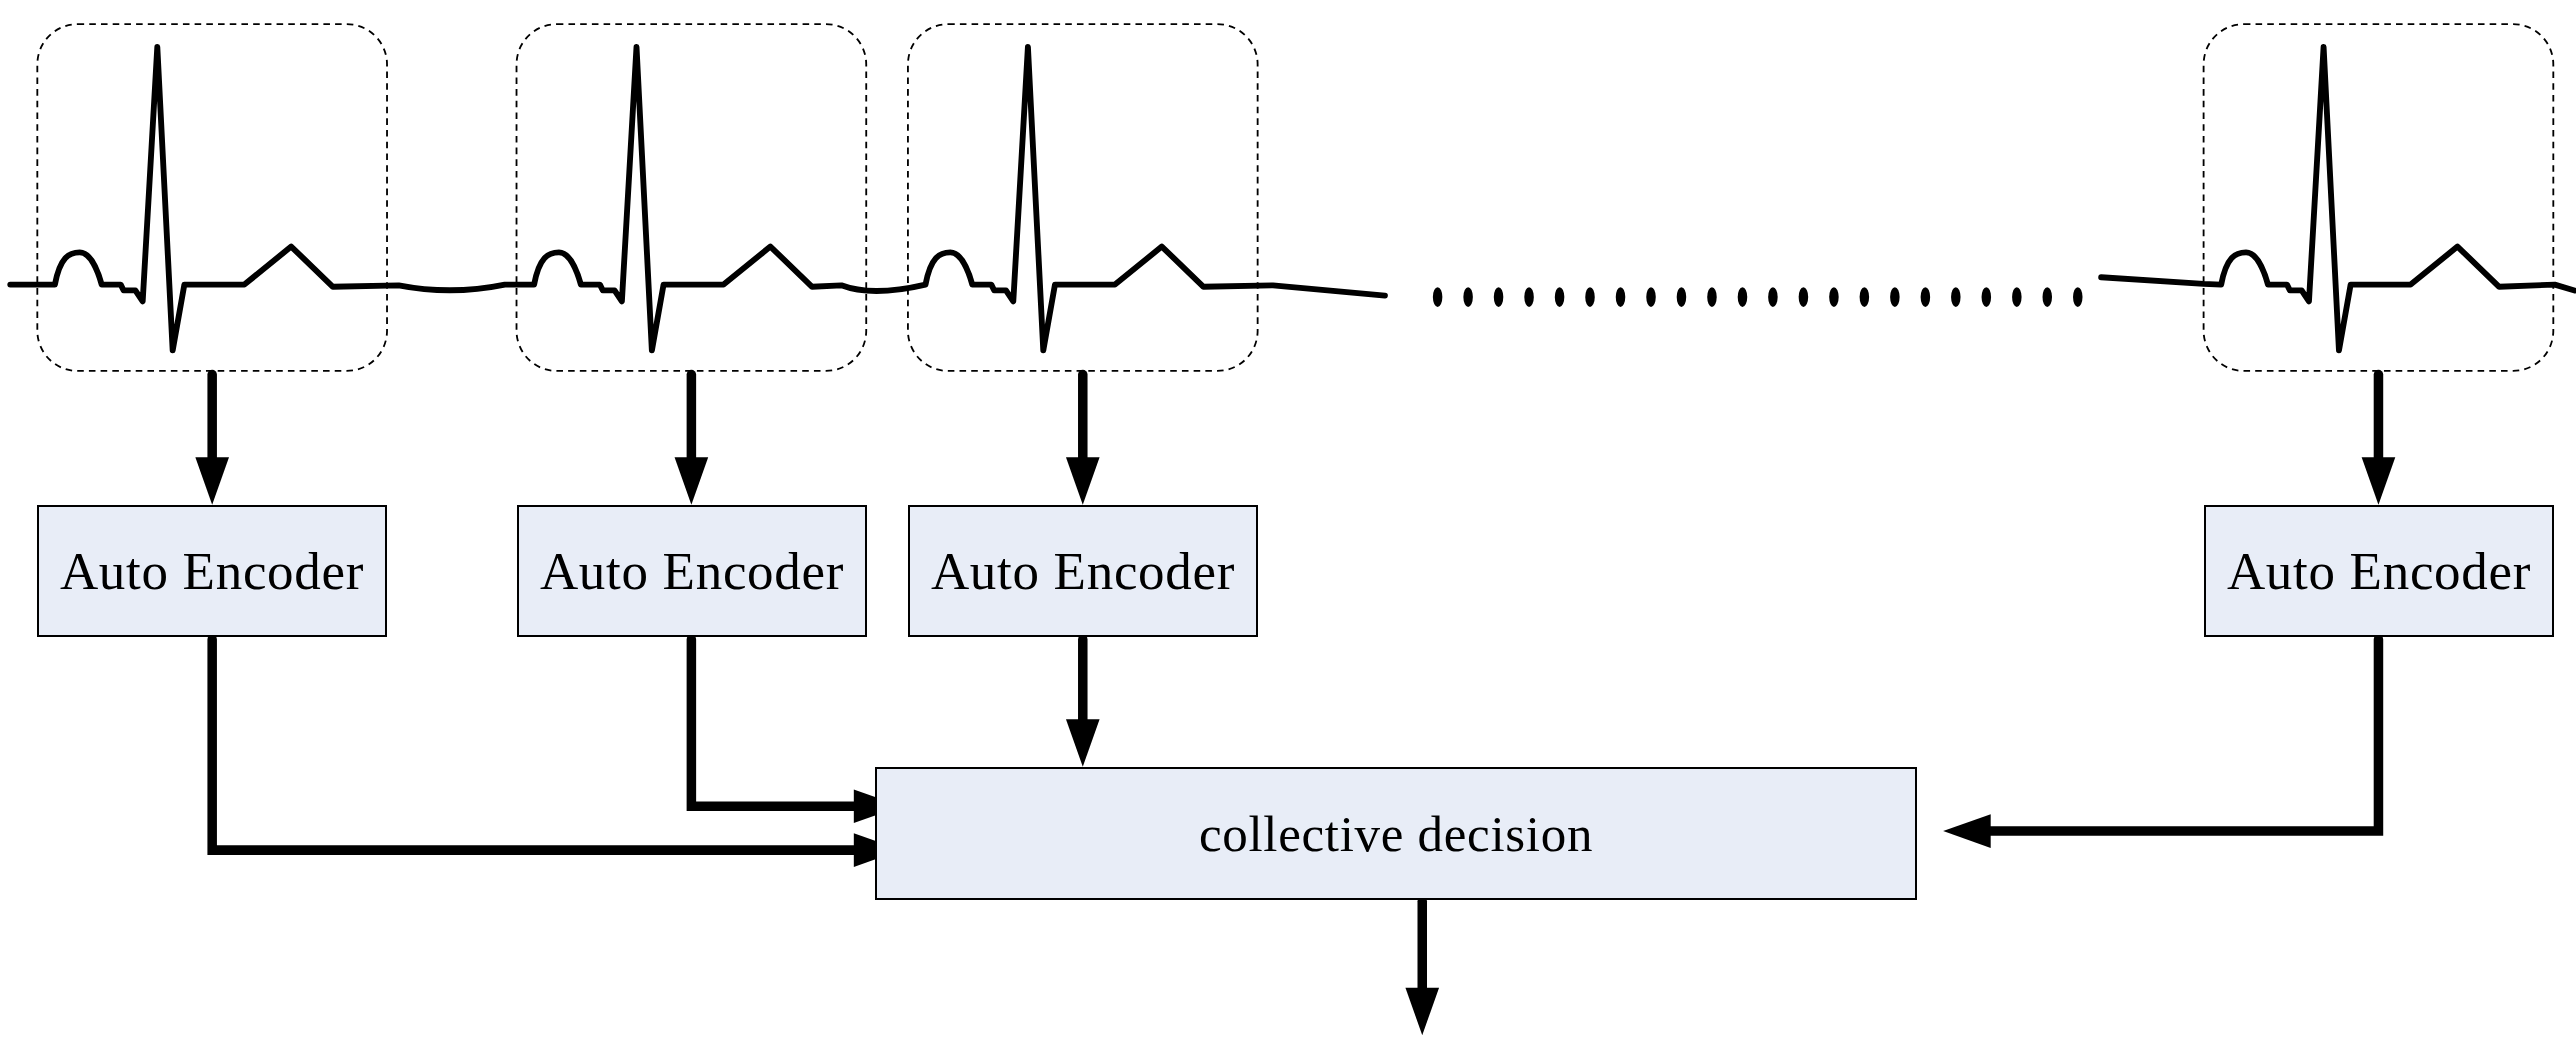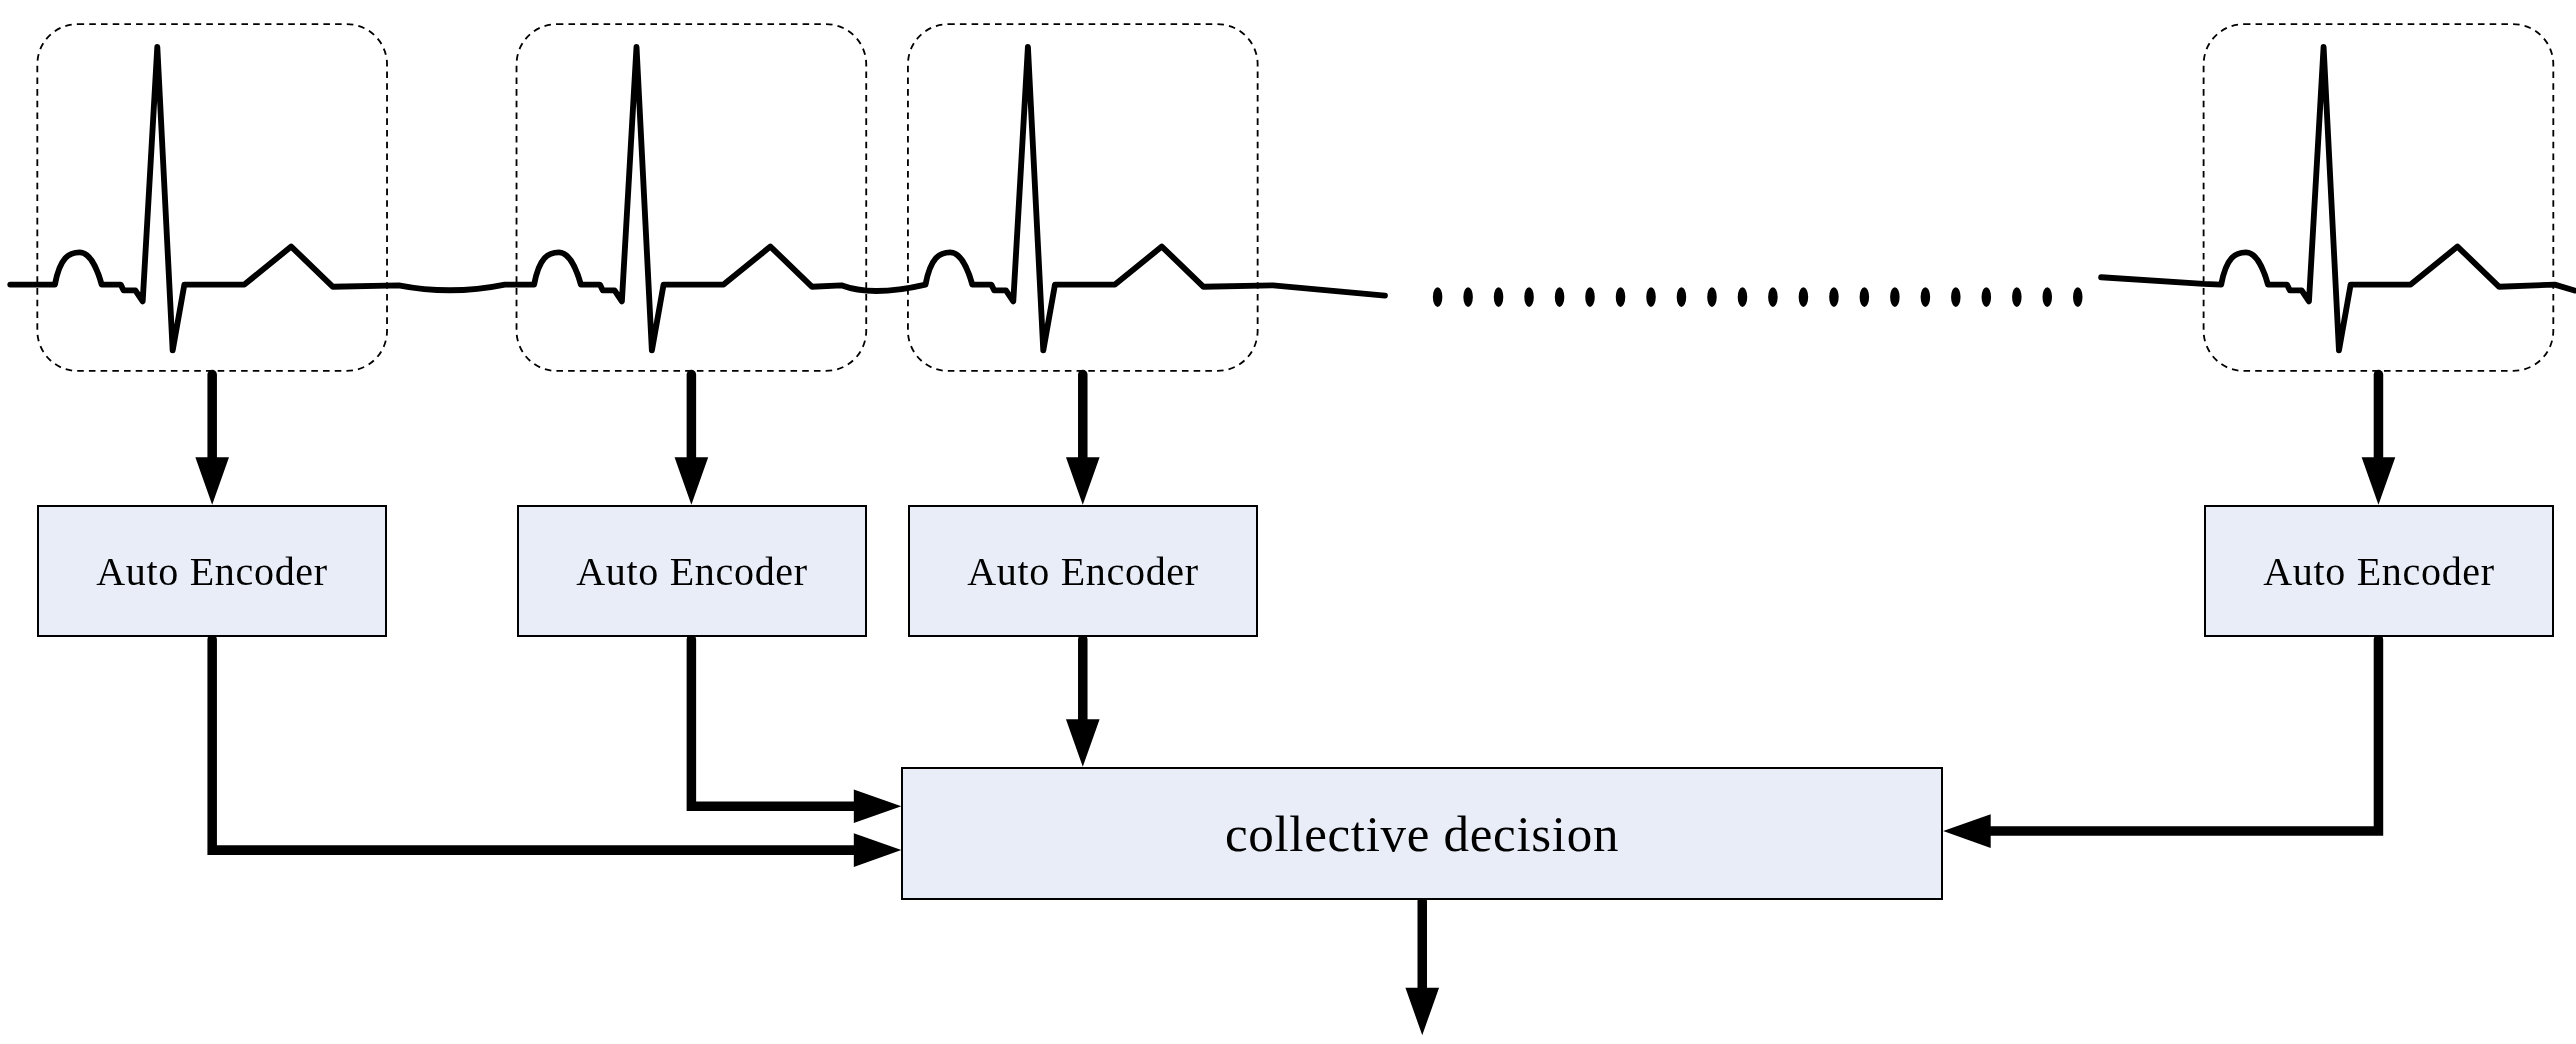--- a/index.html
+++ b/index.html
@@ -25,21 +25,21 @@
     position: absolute;
     box-sizing: border-box;
     background: #e8edf7;
     border: 2.2px solid #000000;
     display: flex;
     align-items: center;
     justify-content: center;
     color: #000000;
     white-space: nowrap;
   }
-  .encoder { font-size: 40px; letter-spacing: 0.7px; }
+  .encoder { font-size: 53px; letter-spacing: 0.7px; }
   .decision { font-size: 51px; letter-spacing: 0.7px; }
 </style>
 </head>
 <body>
 
 <div id="canvas">
   <svg id="layer" width="2576" height="1044" viewBox="0 0 3521 1427">
       <rect x="51" y="33" width="478" height="474" rx="55" ry="55" fill="none" stroke="#000000" stroke-width="2.5" stroke-dasharray="9 7"></rect>
       <rect x="706" y="33" width="478" height="474" rx="55" ry="55" fill="none" stroke="#000000" stroke-width="2.5" stroke-dasharray="9 7"></rect>
       <rect x="1241" y="33" width="478" height="474" rx="55" ry="55" fill="none" stroke="#000000" stroke-width="2.5" stroke-dasharray="9 7"></rect>
@@ -112,18 +112,18 @@
       </div>
       <div class="node encoder" style="left: 517px; top: 505px; width: 350px; height: 132px;">
         <span>Auto Encoder</span>
       </div>
       <div class="node encoder" style="left: 908px; top: 505px; width: 350px; height: 132px;">
         <span>Auto Encoder</span>
       </div>
       <div class="node encoder" style="left: 2204px; top: 505px; width: 350px; height: 132px;">
         <span>Auto Encoder</span>
       </div>
-      <div class="node decision" style="left: 901px; top: 767px; width: 1042px; height: 133px;">
+      <div class="node decision" style="left: 875px; top: 767px; width: 1042px; height: 133px;">
         <span>collective decision</span>
       </div>
     </div>
 </div>
 
 
 </body></html>

